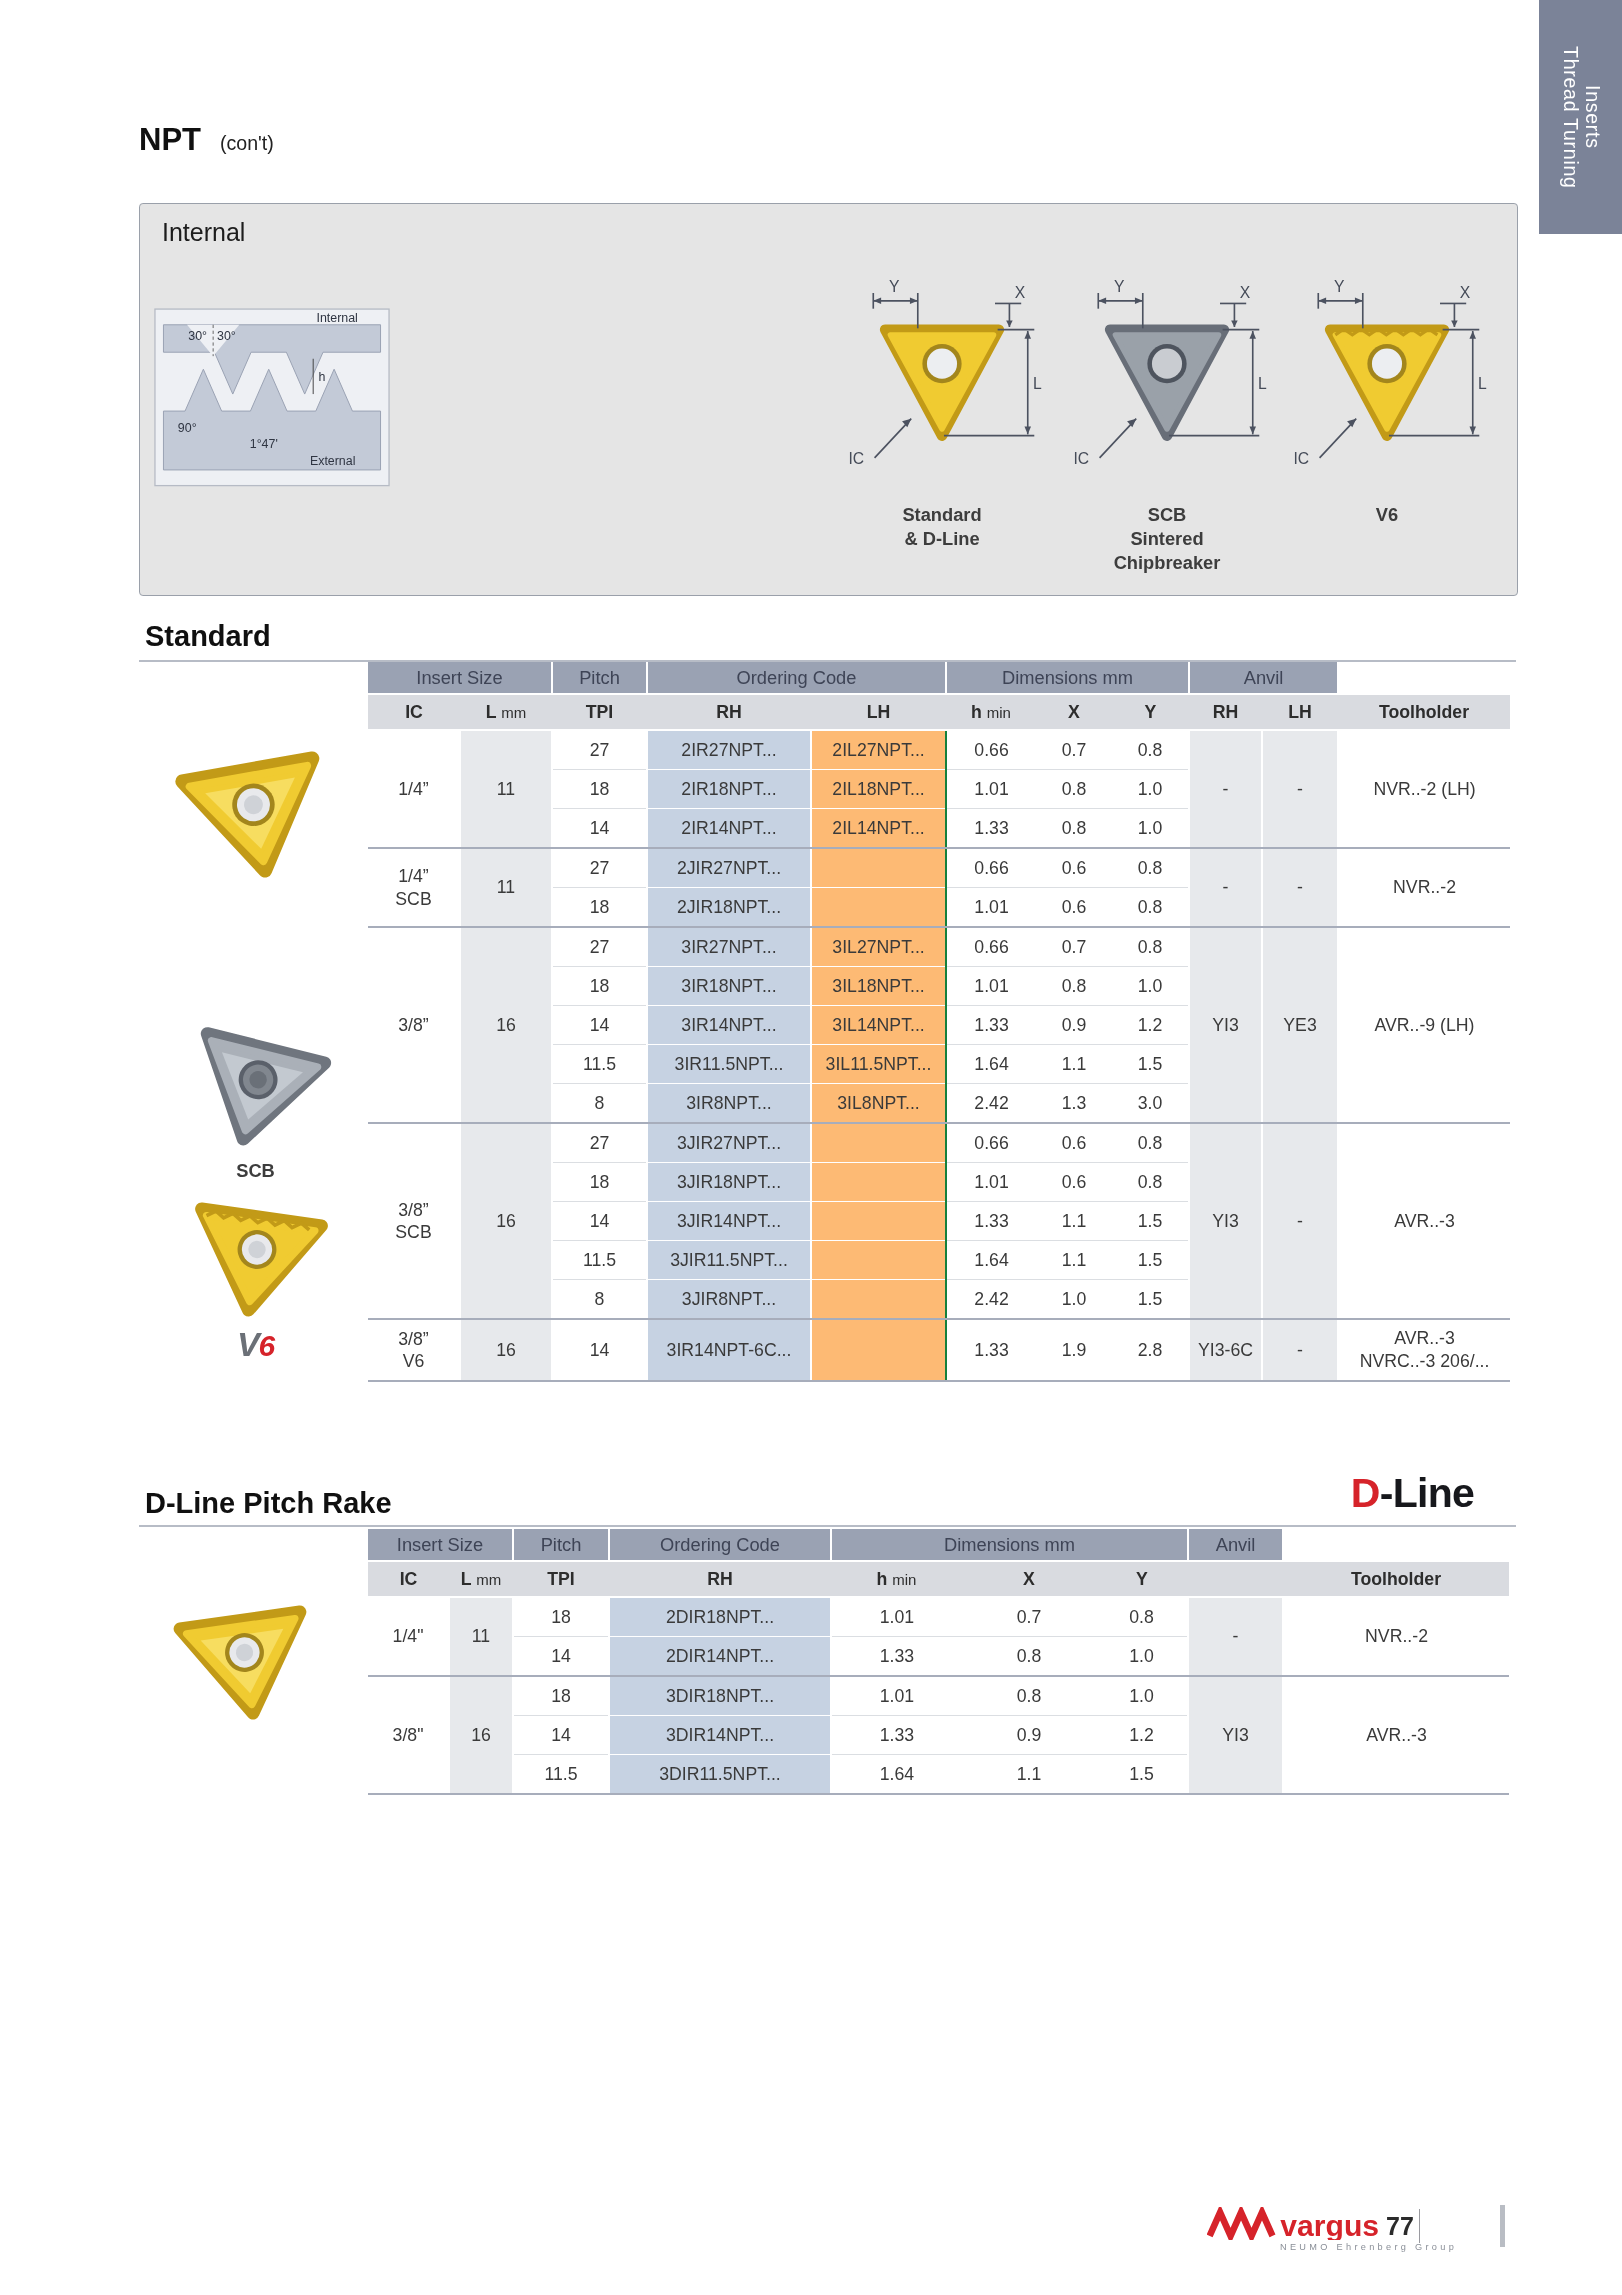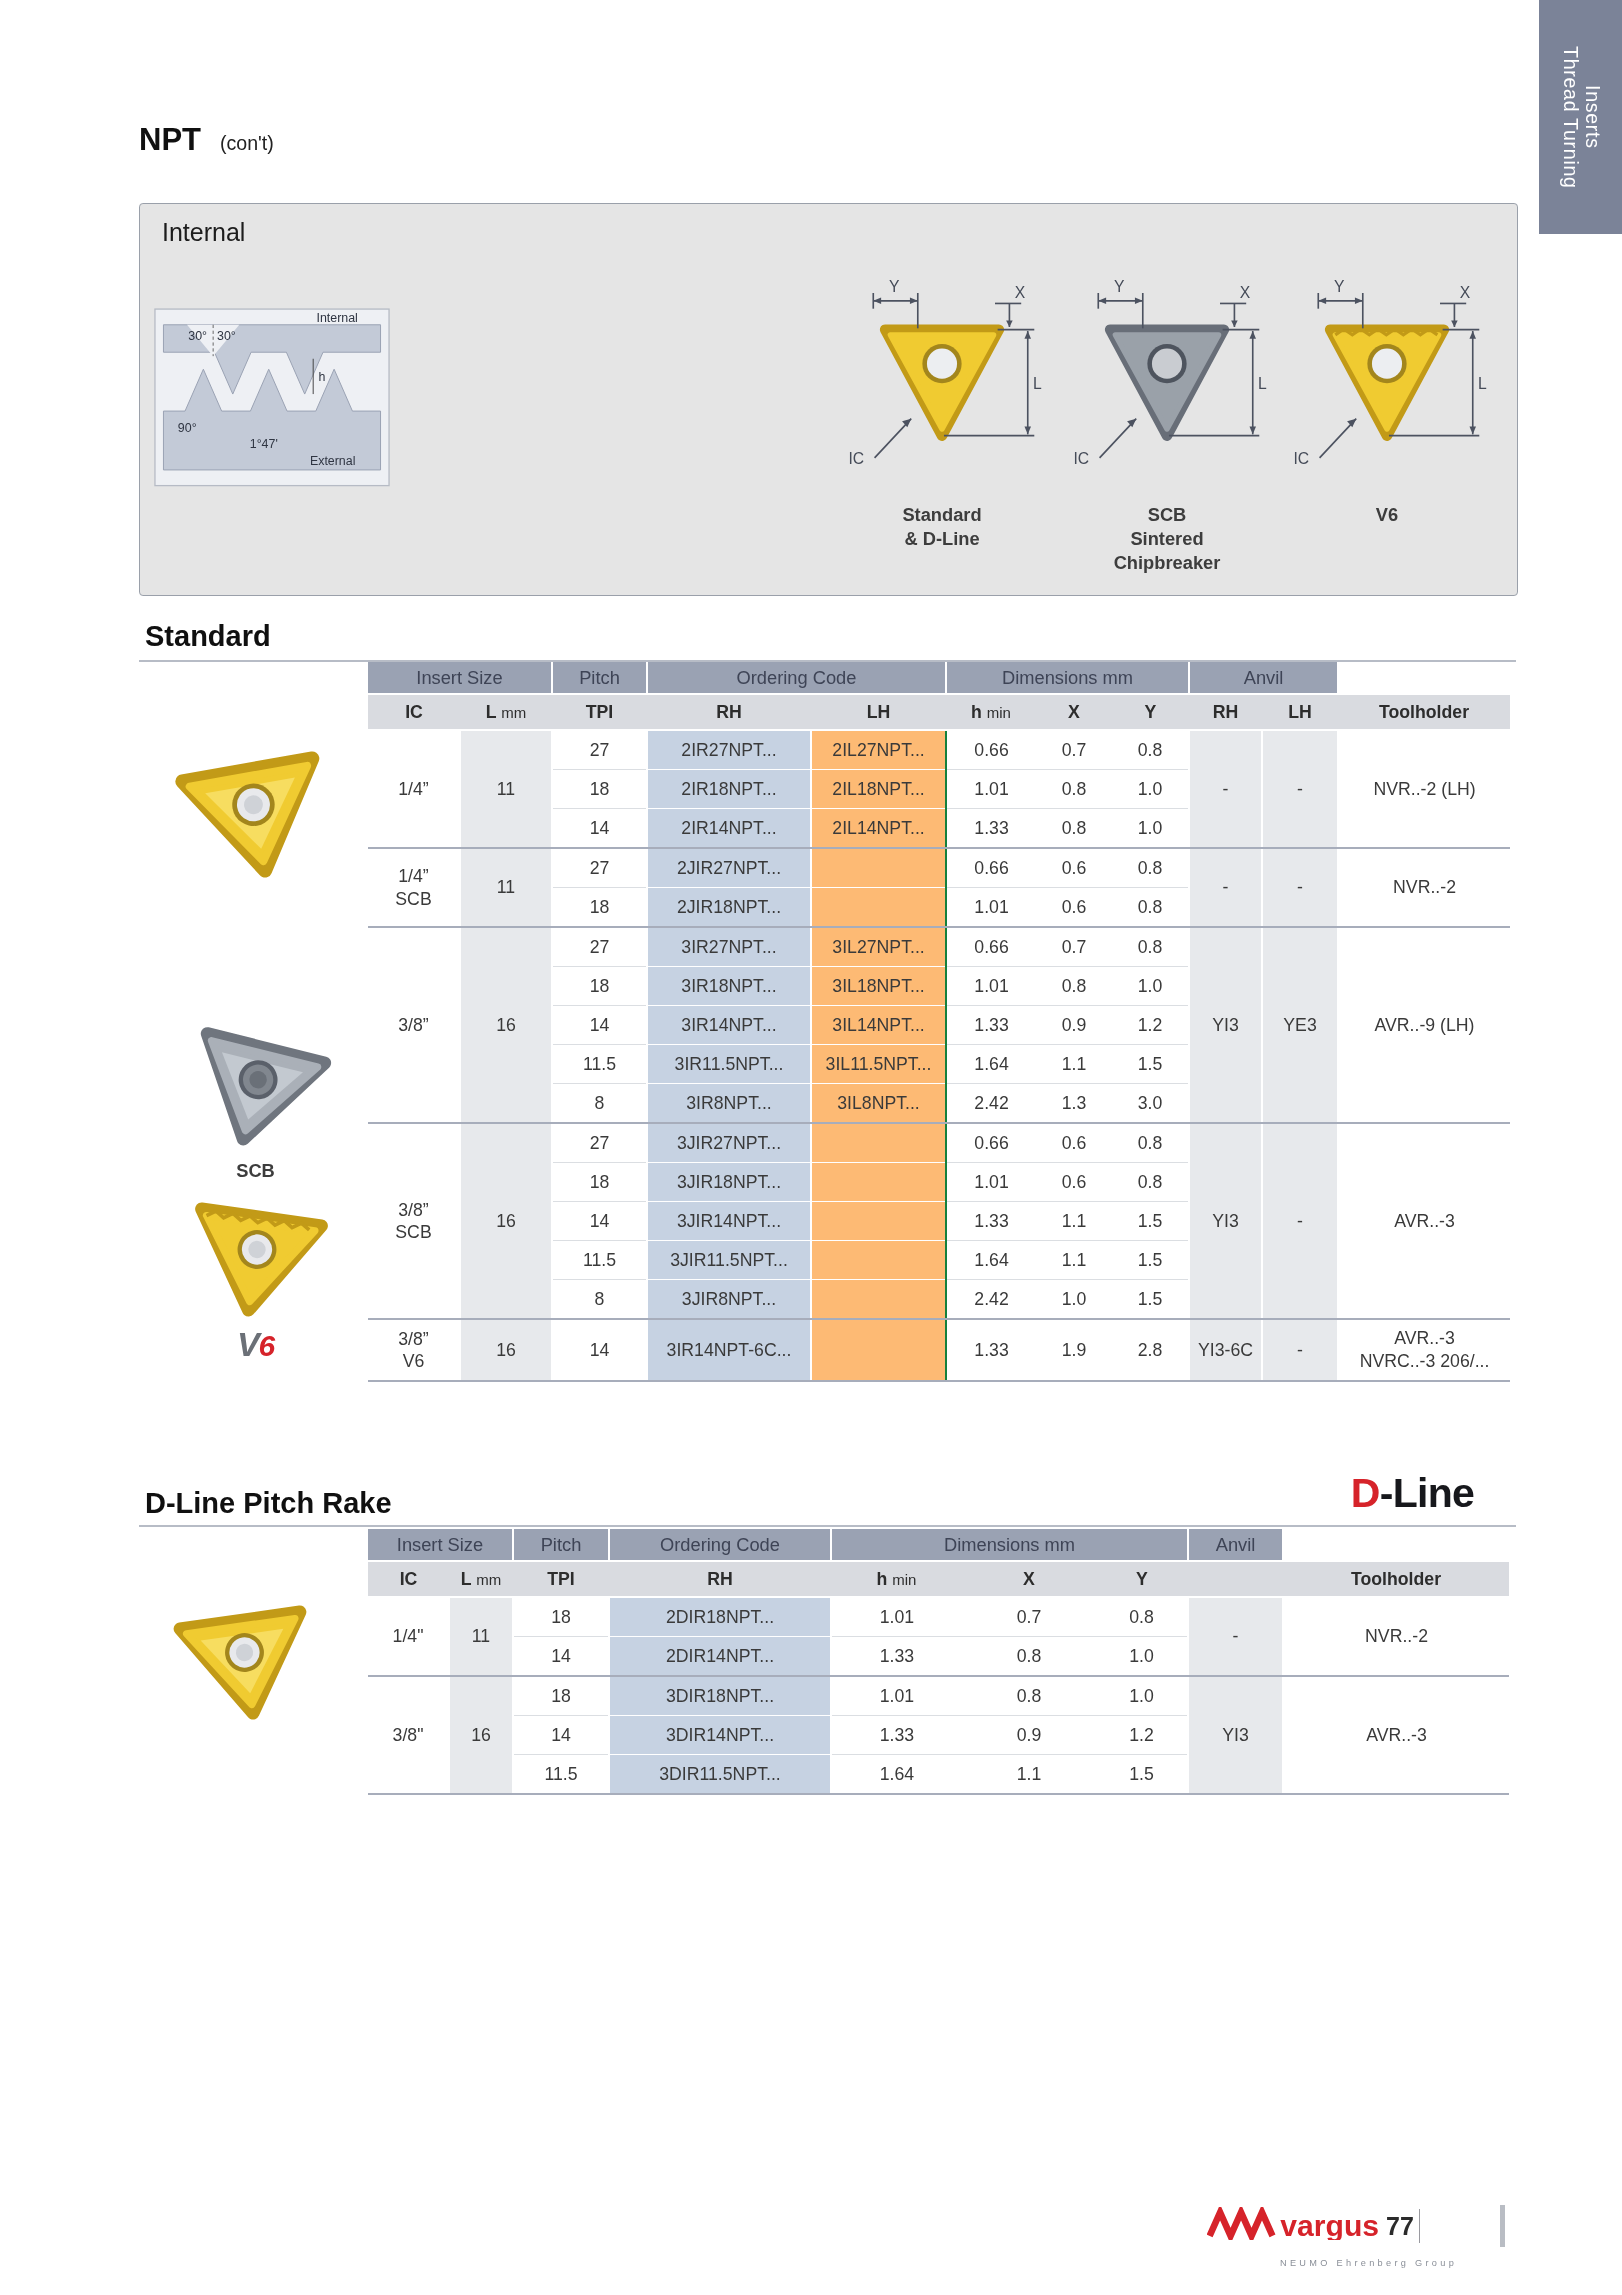--- a/index.html
+++ b/index.html
@@ -50,21 +50,21 @@
 
   
   .scb-label{font-size:18.3px;font-weight:bold;color:#3d3d3d;text-align:center;}
   .v6-logo{font-style:italic;font-weight:800;text-align:center;letter-spacing:-1.3px;}
   .v6-logo .v{color:#6b7077;font-size:34px;}
   .v6-logo .six{color:#d6232a;font-size:30px;}
   .dl-logo{font-size:41px;font-weight:800;color:#17181c;text-align:center;letter-spacing:-0.7px;}
   .dl-logo .d{color:#d6232a;}
 
   
-  .brand-sub{font-size:9.2px;letter-spacing:3.3px;color:#8a8f98;margin-top:16px;padding-left:73px;white-space:nowrap;}
+  .brand-sub{font-size:9.2px;letter-spacing:3.3px;color:#8a8f98;margin-top:0;padding-left:73px;white-space:nowrap;}
   .pagenum{font-size:25px;font-weight:bold;color:#2b2b2b;}
   .fdiv{width:1.3px;height:34px;background:#9a9aa0;}
   .endbar{width:5.2px;height:42px;background:#b9bdc4;}
 </style>
 </head>
 <body>
 
 <div class="page">
 
   <div class="abs side-tab">

